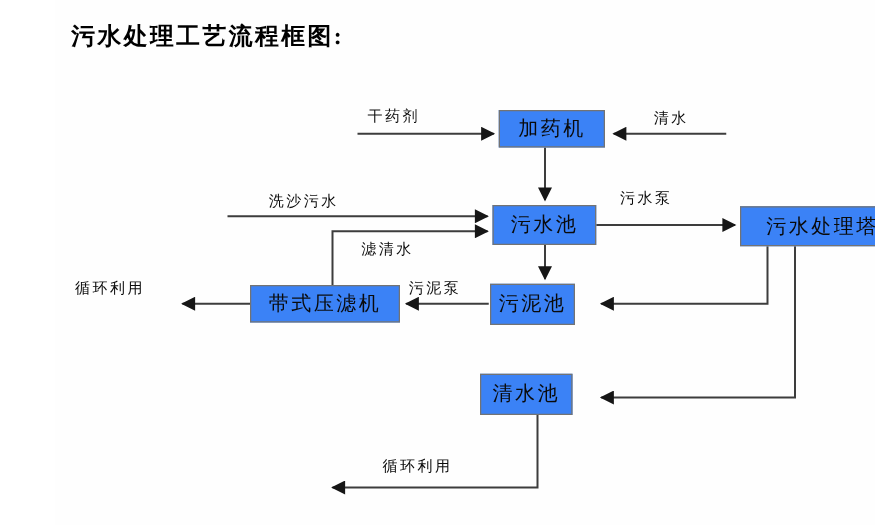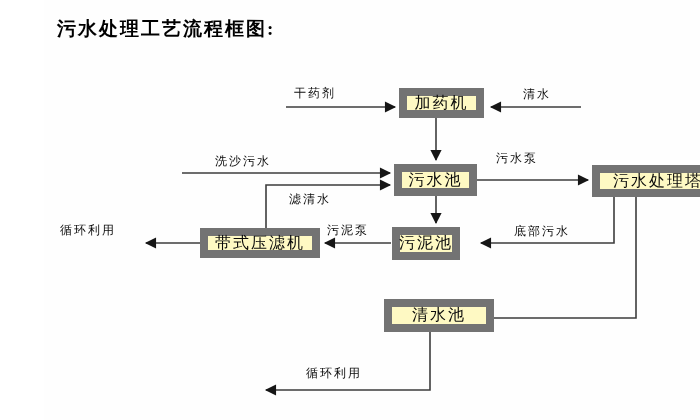--- a/index.html
+++ b/index.html
@@ -16,22 +16,22 @@
     position:absolute;left:13px;top:16px;
     font-family:"Liberation Serif", serif;
     font-size:19px;font-weight:bold;
     letter-spacing:2px;color:#000;
     white-space:nowrap;
   }
   .flow-svg{position:absolute;left:0;top:0;}
   .node{
     position:absolute;
     box-sizing:border-box;
-    border:8px solid #737373;
-    background:#fef9c3;
+    border:1px solid #737373;
+    background:#3b82f6;
     display:flex;align-items:center;justify-content:center;
     font-size:16px;letter-spacing:2px;
     color:#0a0a0a;white-space:nowrap;text-align:center;
   }
   .flabel{
     position:absolute;
     font-size:12px;letter-spacing:2px;
     color:#0a0a0a;white-space:nowrap;
     line-height:19px;
     text-align:right;
@@ -64,25 +64,24 @@
       <path d="M592 197 L592 318 L437 318" marker-end="url(#arr)"></path>
       <path d="M386 332 L386 390 L222 390" marker-end="url(#arr)"></path>
     </g>
   </svg>
 
   <div class="node" style="left:355px;top:88px;width:85px;height:30px">加药机</div>
   <div class="node" style="left:350px;top:164px;width:83px;height:32px">污水池</div>
   <div class="node" style="left:548px;top:165px;width:132px;height:32px">污水处理塔</div>
   <div class="node" style="left:348px;top:227px;width:68px;height:33px">污泥池</div>
   <div class="node" style="left:156px;top:228px;width:120px;height:30px">带式压滤机</div>
-  <div class="node" style="left:340px;top:299px;width:110px;height:33px">清水池</div>
+  <div class="node" style="left:340px;top:299px;width:74px;height:33px">清水池</div>
 
   <span class="flabel" style="left:250px;top:84px">干药剂</span>
   <span class="flabel" style="left:479px;top:85px">清水</span>
   <span class="flabel" style="left:171px;top:152px">洗沙污水</span>
   <span class="flabel" style="left:245px;top:190px">滤清水</span>
   <span class="flabel" style="left:452px;top:149px">污水泵</span>
-  <span class="flabel" style="left:470px;top:222px">底部污水</span>
   <span class="flabel" style="left:283px;top:221px">污泥泵</span>
   <span class="flabel" style="left:16px;top:221px">循环利用</span>
   <span class="flabel" style="left:262px;top:364px">循环利用</span>
 
 </div>
 
 </body></html>

